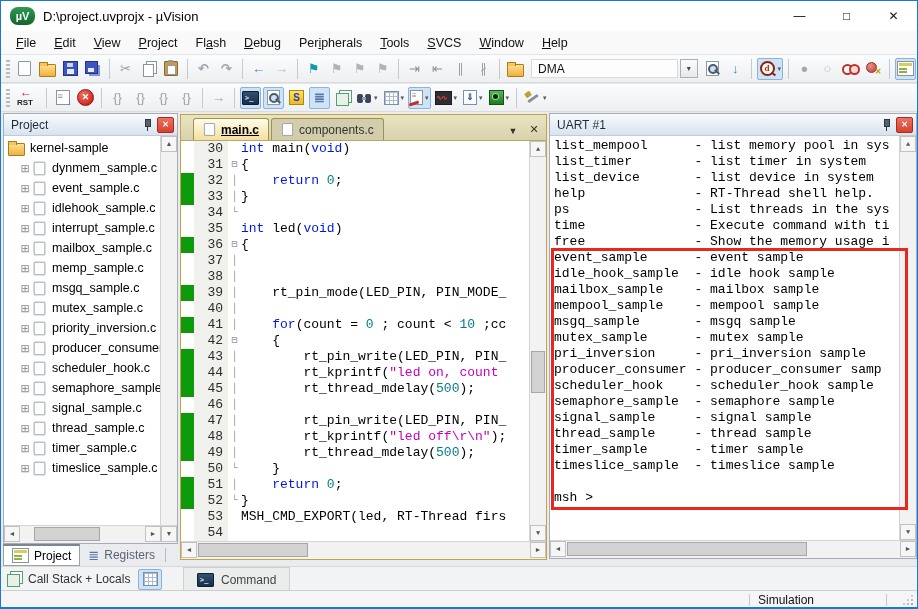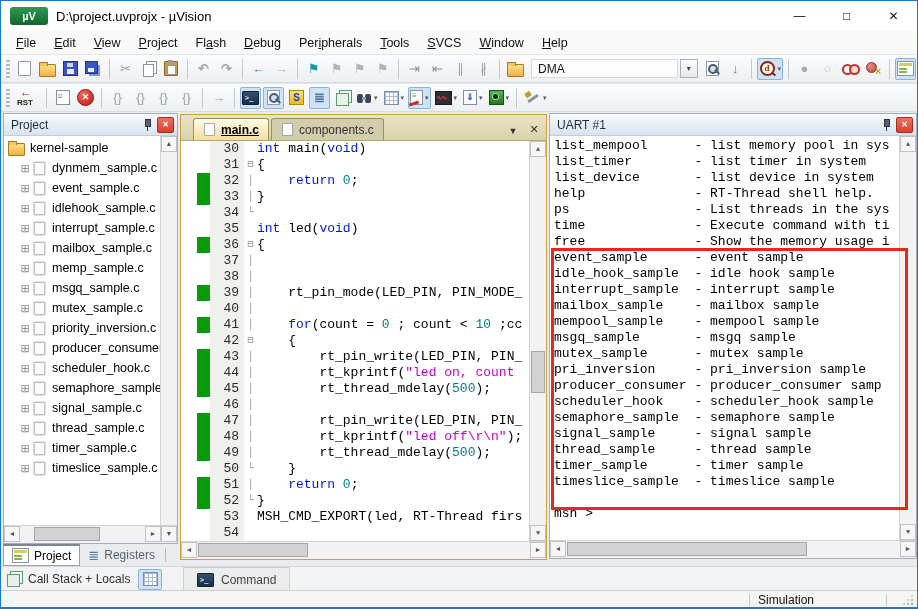--- a/index.html
+++ b/index.html
@@ -1,19 +1,19 @@
 <!DOCTYPE html>
 <html><head>
 <meta charset="utf-8">
 <style>
   html,body{margin:0;padding:0;background:#cfd4da;font-family:"Liberation Sans",sans-serif;}
   #win{position:relative;width:918px;height:609px;background:#ffffff;border:1px solid #1779d0;border-bottom-width:2px;box-sizing:border-box;overflow:hidden;}
   
   .titlebar{position:absolute;left:0;top:0;right:0;height:30px;background:#fff;display:flex;align-items:center;}
-  .appicon{width:38px;height:18px;margin:0 8px 0 9px;background:linear-gradient(#2f9a52,#13662e);border-radius:3px;color:#fff;font:bold 11px/18px "Liberation Sans",sans-serif;text-align:center;}
+  .appicon{width:25px;height:18px;margin:0 8px 0 9px;background:linear-gradient(#2f9a52,#13662e);border-radius:8px;color:#fff;font:bold 11px/18px "Liberation Sans",sans-serif;text-align:center;}
   .title{font-size:13px;color:#000;}
   .wincontrols{margin-left:auto;display:flex;height:30px;}
   .wbtn{width:47px;height:30px;text-align:center;line-height:30px;font-size:12px;color:#111;}
   
   .menubar{position:absolute;left:0;top:30px;right:0;height:23px;background:#f9f9f9;display:flex;align-items:center;padding-left:6px;box-sizing:border-box;}
   .menu-item{padding:0 9px;font-size:12.5px;color:#111;white-space:nowrap;}
   
   .toolbar{position:absolute;left:0;right:0;display:flex;align-items:center;background:linear-gradient(#fbfcfd,#edeff1);border-top:1px solid #e3e5e7;border-bottom:1px solid #d9dbdd;box-sizing:border-box;padding-left:2px;}
   #tb1{top:53px;height:29px;}
   #tb2{top:82px;height:29px;}
@@ -108,21 +108,21 @@
   
   #editor{left:179px;top:2px;width:367px;height:446px;border:1px solid #c9a23e;background:#fff;display:flex;flex-direction:column;box-sizing:border-box;position:absolute;}
   .tabbar{height:26px;flex:none;background:linear-gradient(#e9e3c2,#d8d2ac);display:flex;align-items:flex-end;padding-left:12px;border-bottom:1px solid #b5a96a;box-sizing:border-box;}
   .etab{height:21px;display:flex;align-items:center;padding:0 9px;font-size:12px;border:1px solid #9a905a;border-bottom:none;border-radius:3px 3px 0 0;margin-right:2px;}
   .etab .i-page{transform:scale(.85);margin-right:5px;}
   .etab.active{background:linear-gradient(#fefbe8,#f4df9e);font-weight:bold;}
   .etab.active .tab-label{text-decoration:underline;}
   .etab.inactive{background:#d2ceac;color:#333;}
   .tabbar .sp{flex:1;}
   .tabctl{width:18px;text-align:center;font-size:9px;color:#333;margin:0 3px 4px 0;}
-  .ebody{flex:1;display:flex;overflow:hidden;font:13px/16px "Liberation Mono","DejaVu Sans Mono",monospace;padding-left:16px;}
+  .ebody{flex:1;display:flex;overflow:hidden;font:13px/16px "Liberation Mono","DejaVu Sans Mono",monospace;}
   .lines{flex:1;overflow:hidden;}
   .cl{display:flex;height:16px;white-space:pre;}
   .cg{width:13px;flex:none;background:#fff;}
   .cg.on{background:#0a9a0a;}
   .cn{width:29px;flex:none;text-align:right;padding-right:5px;background:#f0f0ec;color:#2b2b2b;}
   .cf{width:13px;flex:none;color:#8a8f96;text-align:center;font-size:10px;line-height:16px;}
   .cc{flex:1;overflow:hidden;color:#000;}
   .cc .k{color:#0018dd;}
   .cc .n{color:#007f8a;}
   .cc .s{color:#c400c4;}
@@ -543,21 +543,20 @@
         <div class="ulines" id="uart-lines">
             <div class="uline">list_mempool      - list memory pool in sys</div>
             <div class="uline">list_timer        - list timer in system</div>
             <div class="uline">list_device       - list device in system</div>
             <div class="uline">help              - RT-Thread shell help.</div>
             <div class="uline">ps                - List threads in the sys</div>
             <div class="uline">time              - Execute command with ti</div>
             <div class="uline">free              - Show the memory usage i</div>
             <div class="uline">event_sample      - event sample</div>
             <div class="uline">idle_hook_sample  - idle hook sample</div>
-            <div class="uline">interrupt_sample  - interrupt sample</div>
             <div class="uline">mailbox_sample    - mailbox sample</div>
             <div class="uline">mempool_sample    - mempool sample</div>
             <div class="uline">msgq_sample       - msgq sample</div>
             <div class="uline">mutex_sample      - mutex sample</div>
             <div class="uline">pri_inversion     - pri_inversion sample</div>
             <div class="uline">producer_consumer - producer_consumer samp</div>
             <div class="uline">scheduler_hook    - scheduler_hook sample</div>
             <div class="uline">semaphore_sample  - semaphore sample</div>
             <div class="uline">signal_sample     - signal sample</div>
             <div class="uline">thread_sample     - thread sample</div>

